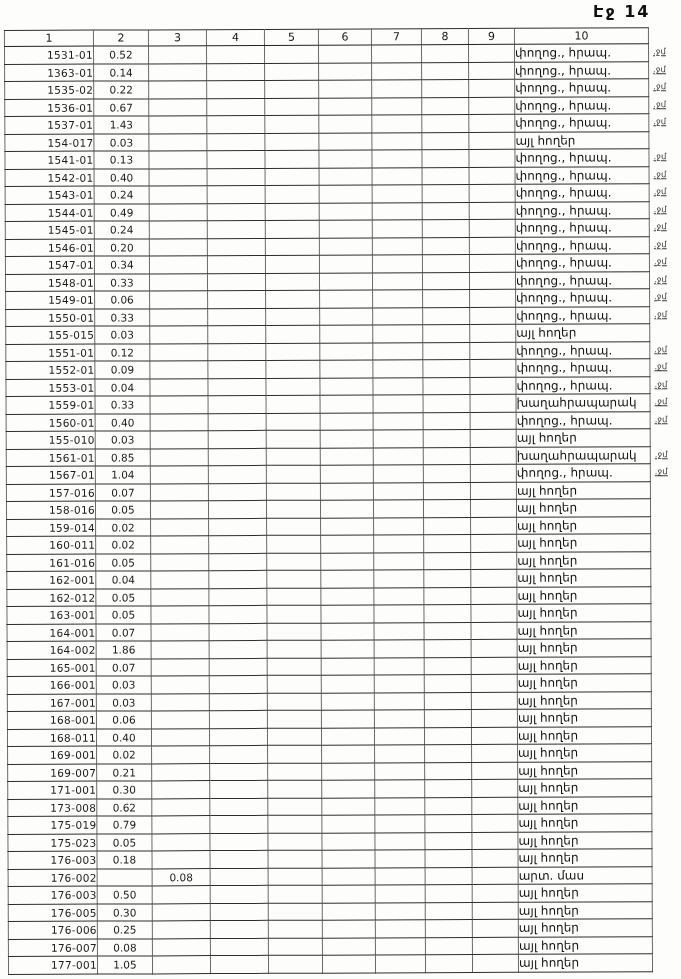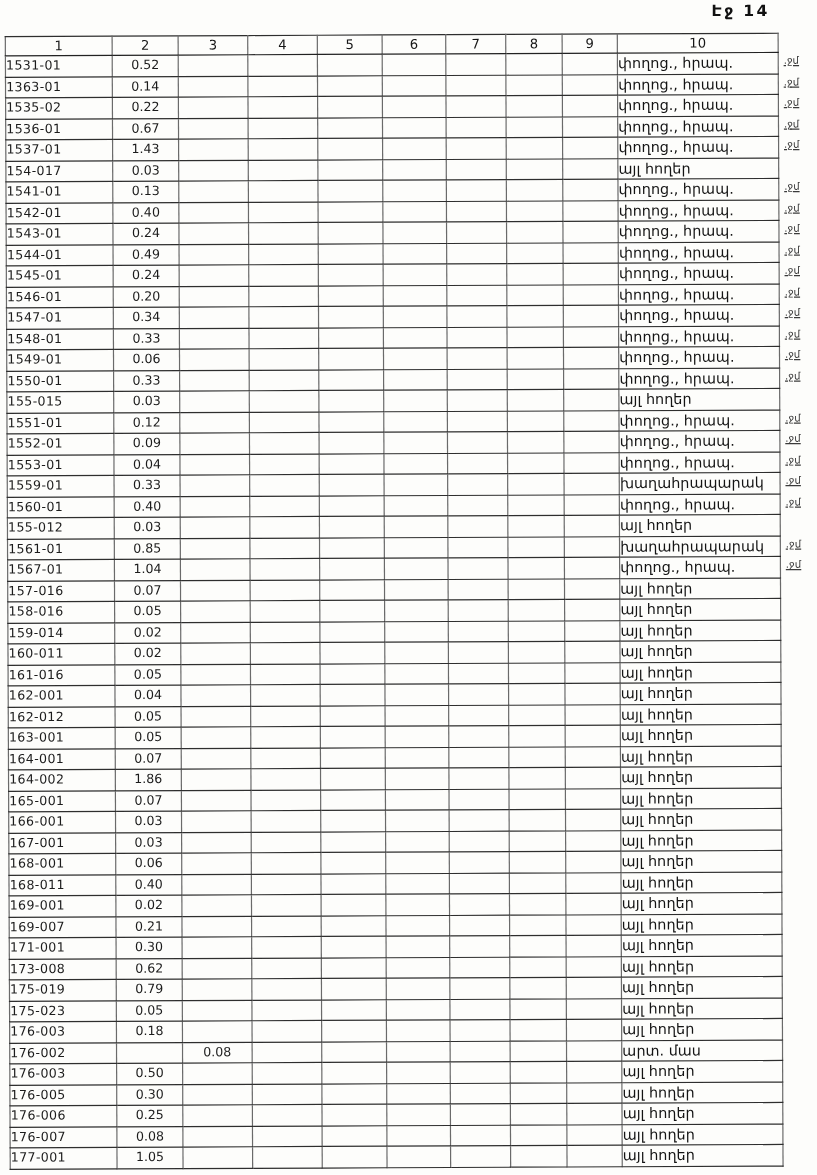--- a/index.html
+++ b/index.html
@@ -6,21 +6,21 @@
   .sheet{
     position:relative;
     width:681px;height:979px;
     background:#fdfdfb;
     font-family:"DejaVu Sans","Liberation Sans",sans-serif;
     color:#1c1c1c;
     overflow:hidden;
   }
   .page-num{
     position:absolute;top:2px;left:593px;
-    font-size:13px;font-weight:bold;letter-spacing:2px;color:#111;
+    font-size:16px;font-weight:bold;letter-spacing:2px;color:#111;
   }
   
   .skew-wrap{
     position:absolute;left:0;top:0;width:681px;height:979px;
     transform:rotate(-0.25deg);
     transform-origin:10px 965px;
   }
   table.scan-table{
     position:absolute;left:8px;top:30px;
     border-collapse:collapse;table-layout:fixed;
@@ -33,21 +33,21 @@
     border-right:1px solid #6a6a6a;
     padding:0;margin:0;
     overflow:hidden;white-space:nowrap;
     font-weight:normal;
   }
   table.scan-table thead th{
     height:15px;font-size:11px;text-align:center;color:#161616;
     border-bottom:1px solid #222;
   }
   table.scan-table tbody tr{height:17.5px;}
-  td.c-code{font-size:10.5px;padding-left:5px;letter-spacing:.3px;}
+  td.c-code{font-size:10.5px;padding-left:5px;letter-spacing:.3px;text-align:right;}
   td.c-val{font-size:10.5px;text-align:center;}
   td.c-label{font-size:12px;padding-left:3px;color:#141414;}
   .edge-col{
     position:absolute;left:657px;top:46px;width:24px;
   }
   .edge-note{
     height:17.53px;line-height:17.5px;
     font-size:8.5px;color:#3a3a3a;letter-spacing:0px;text-decoration:underline;
   }
 </style>
@@ -343,21 +343,21 @@
             <td class="c-val"></td>
             <td class="c-val"></td>
             <td class="c-val"></td>
             <td class="c-val"></td>
             <td class="c-val"></td>
             <td class="c-val"></td>
             <td class="c-val"></td>
             <td class="c-label">փողոց., հրապ.</td>
           </tr>
           <tr>
-            <td class="c-code">155-012</td>
+            <td class="c-code">155-010</td>
             <td class="c-val">0.03</td>
             <td class="c-val"></td>
             <td class="c-val"></td>
             <td class="c-val"></td>
             <td class="c-val"></td>
             <td class="c-val"></td>
             <td class="c-val"></td>
             <td class="c-val"></td>
             <td class="c-label">այլ հողեր</td>
           </tr>

